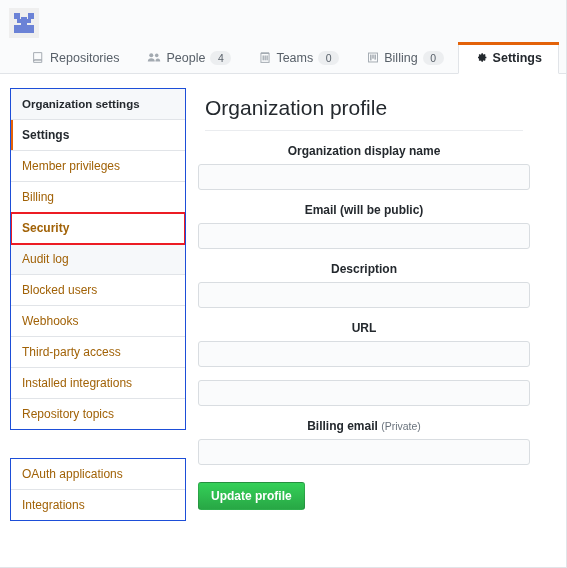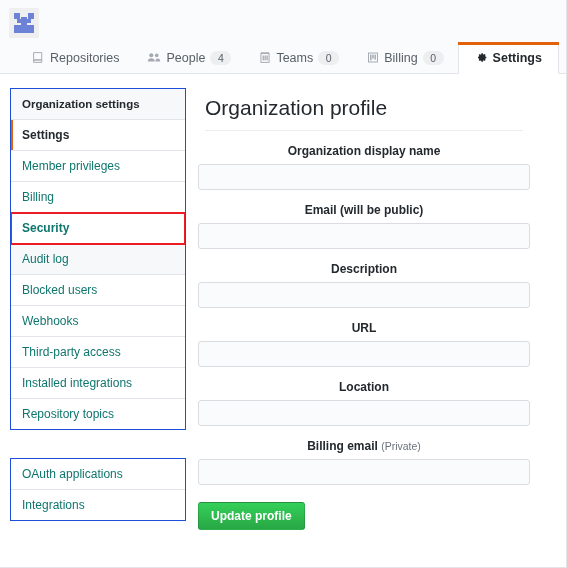--- a/index.html
+++ b/index.html
@@ -131,21 +131,21 @@
     font-size: 11.5px;
     font-weight: bold;
     color: #24292e;
     border-bottom: 1px solid #e1e4e8;
     line-height: 14px;
   }
   .menu-item {
     display: block;
     padding: 8px 11px;
     font-size: 12px;
-    color: #0f766e;
+    color: #a16207;
     border-bottom: 1px solid #e1e4e8;
     text-decoration: none;
     line-height: 14px;
     position: relative;
     background: #fff;
   }
   .menu-item:last-child { border-bottom: 0; }
   .menu-item.selected {
     color: #24292e;
     font-weight: bold;
@@ -349,21 +349,20 @@
         <label class="field-label"><span>Description</span></label>
         <input class="text-input" type="text" value="" style="">
       </div>
 
       <div class="field">
         <label class="field-label"><span>URL</span></label>
         <input class="text-input" type="text" value="" style="">
       </div>
 
       <div class="field">
-        <label class="field-label"><span>Location</span></label>
         <input class="text-input" type="text" value="" style="">
       </div>
 
       <div class="field">
         <label class="field-label"><span>Billing email</span> <span class="note">(Private)</span></label>
         <input class="text-input" type="text" value="" style="">
       </div>
 
 
       <div class="submit-row">

